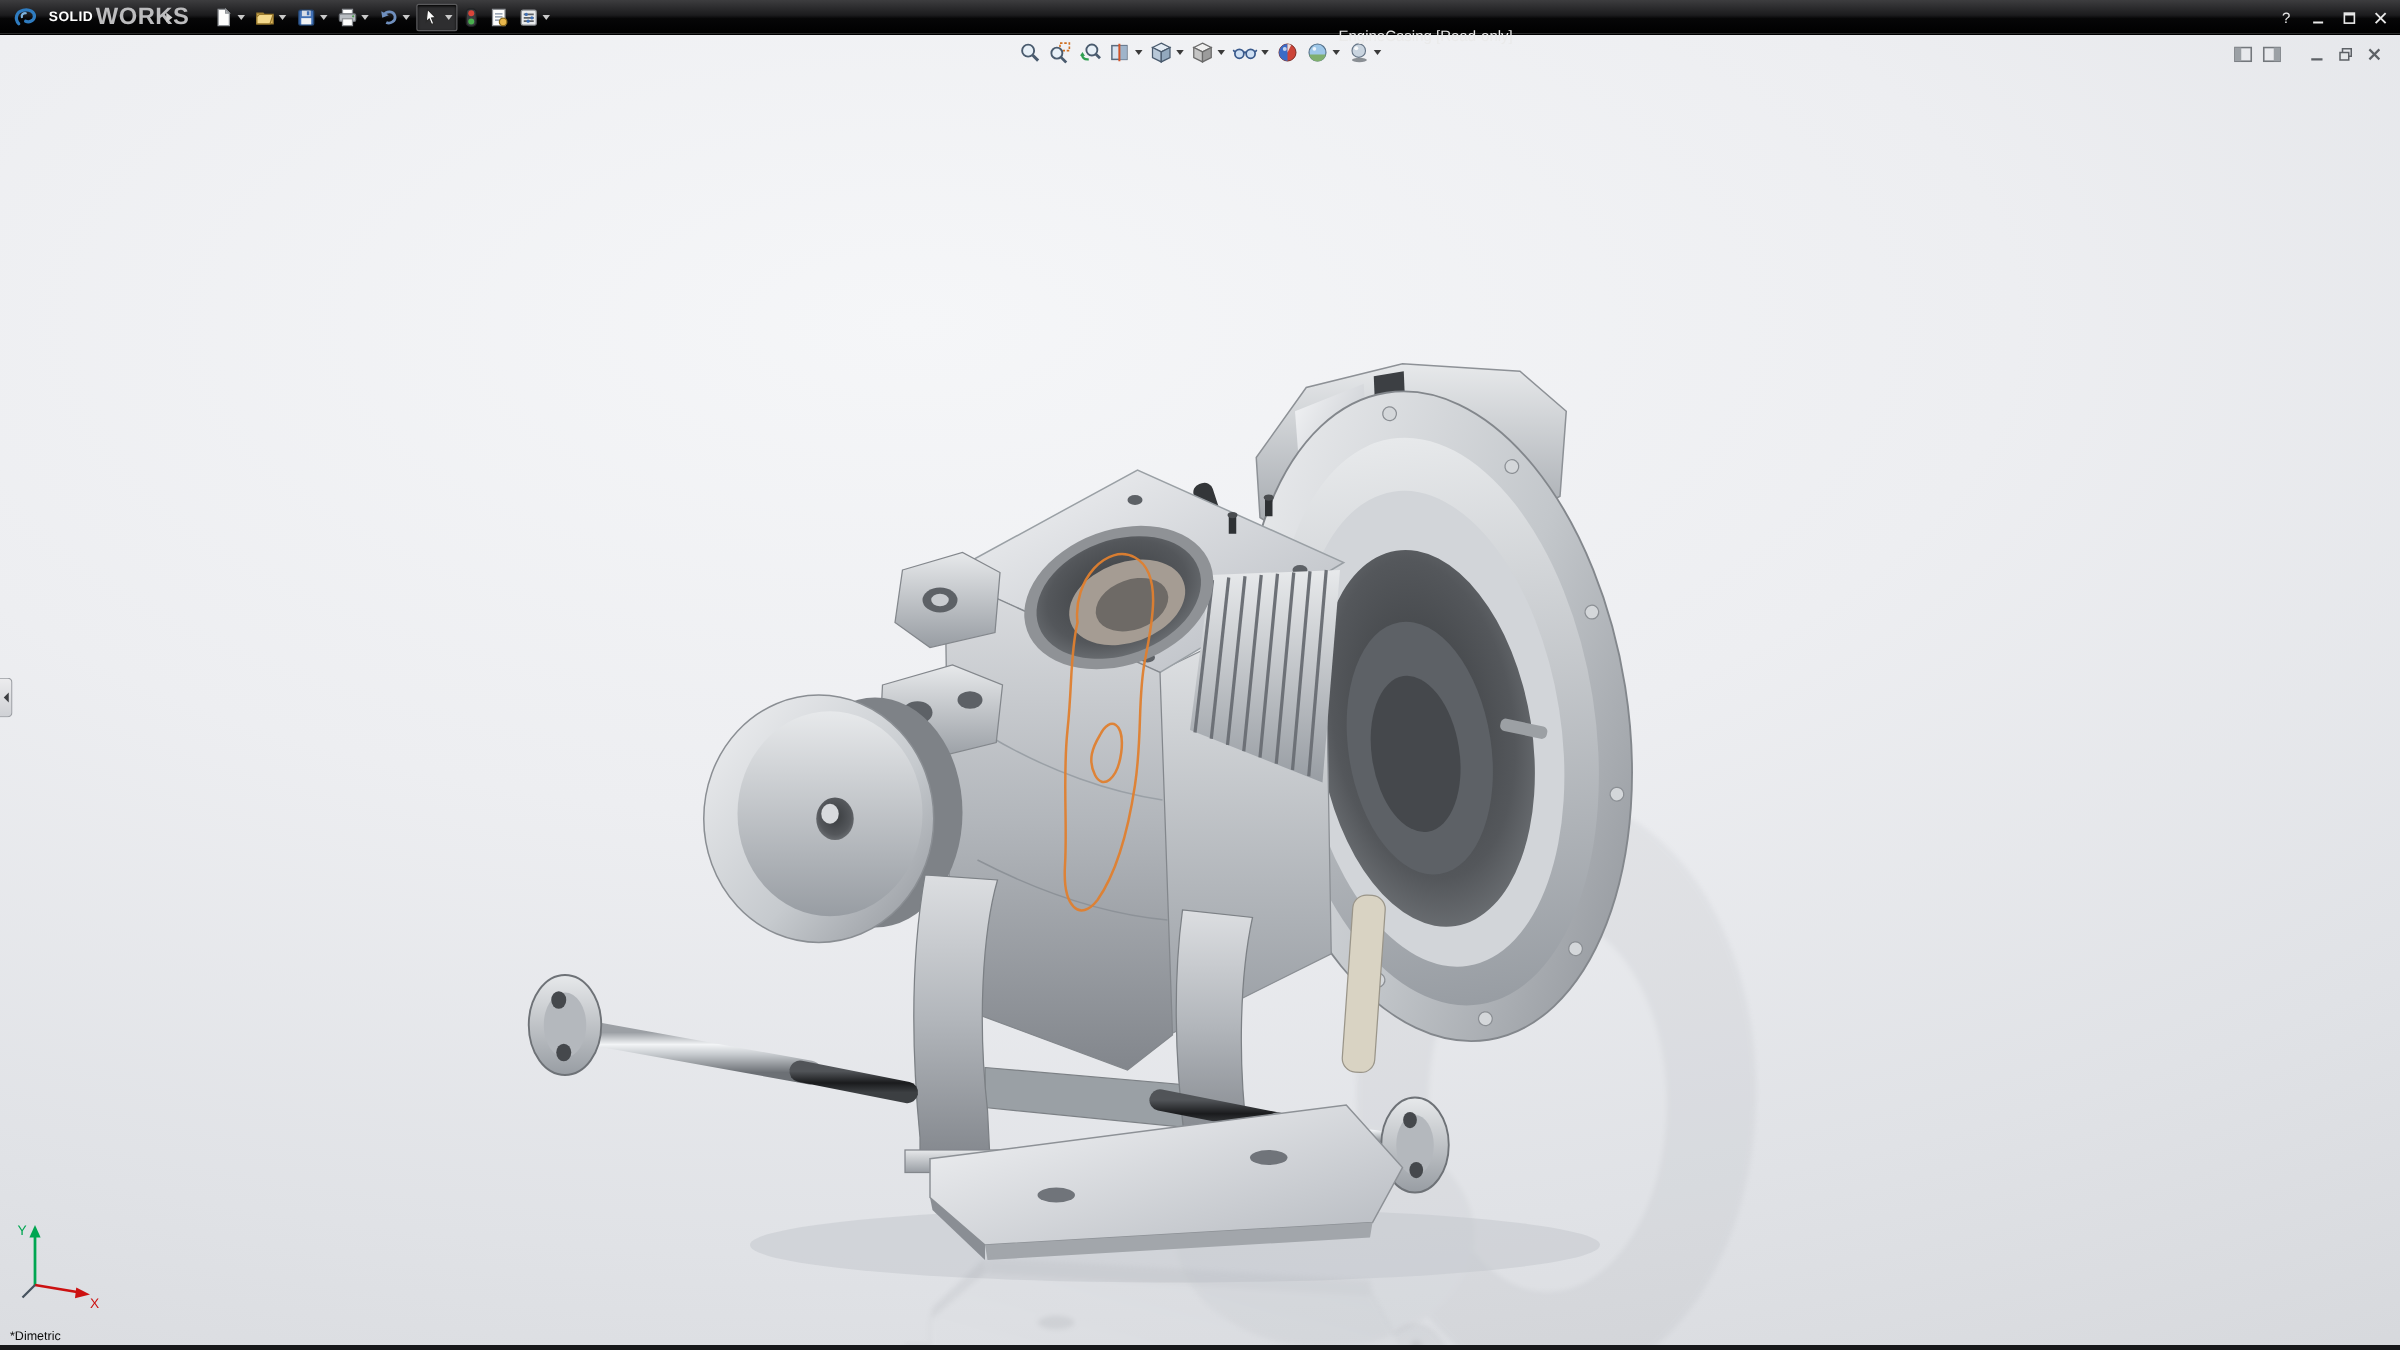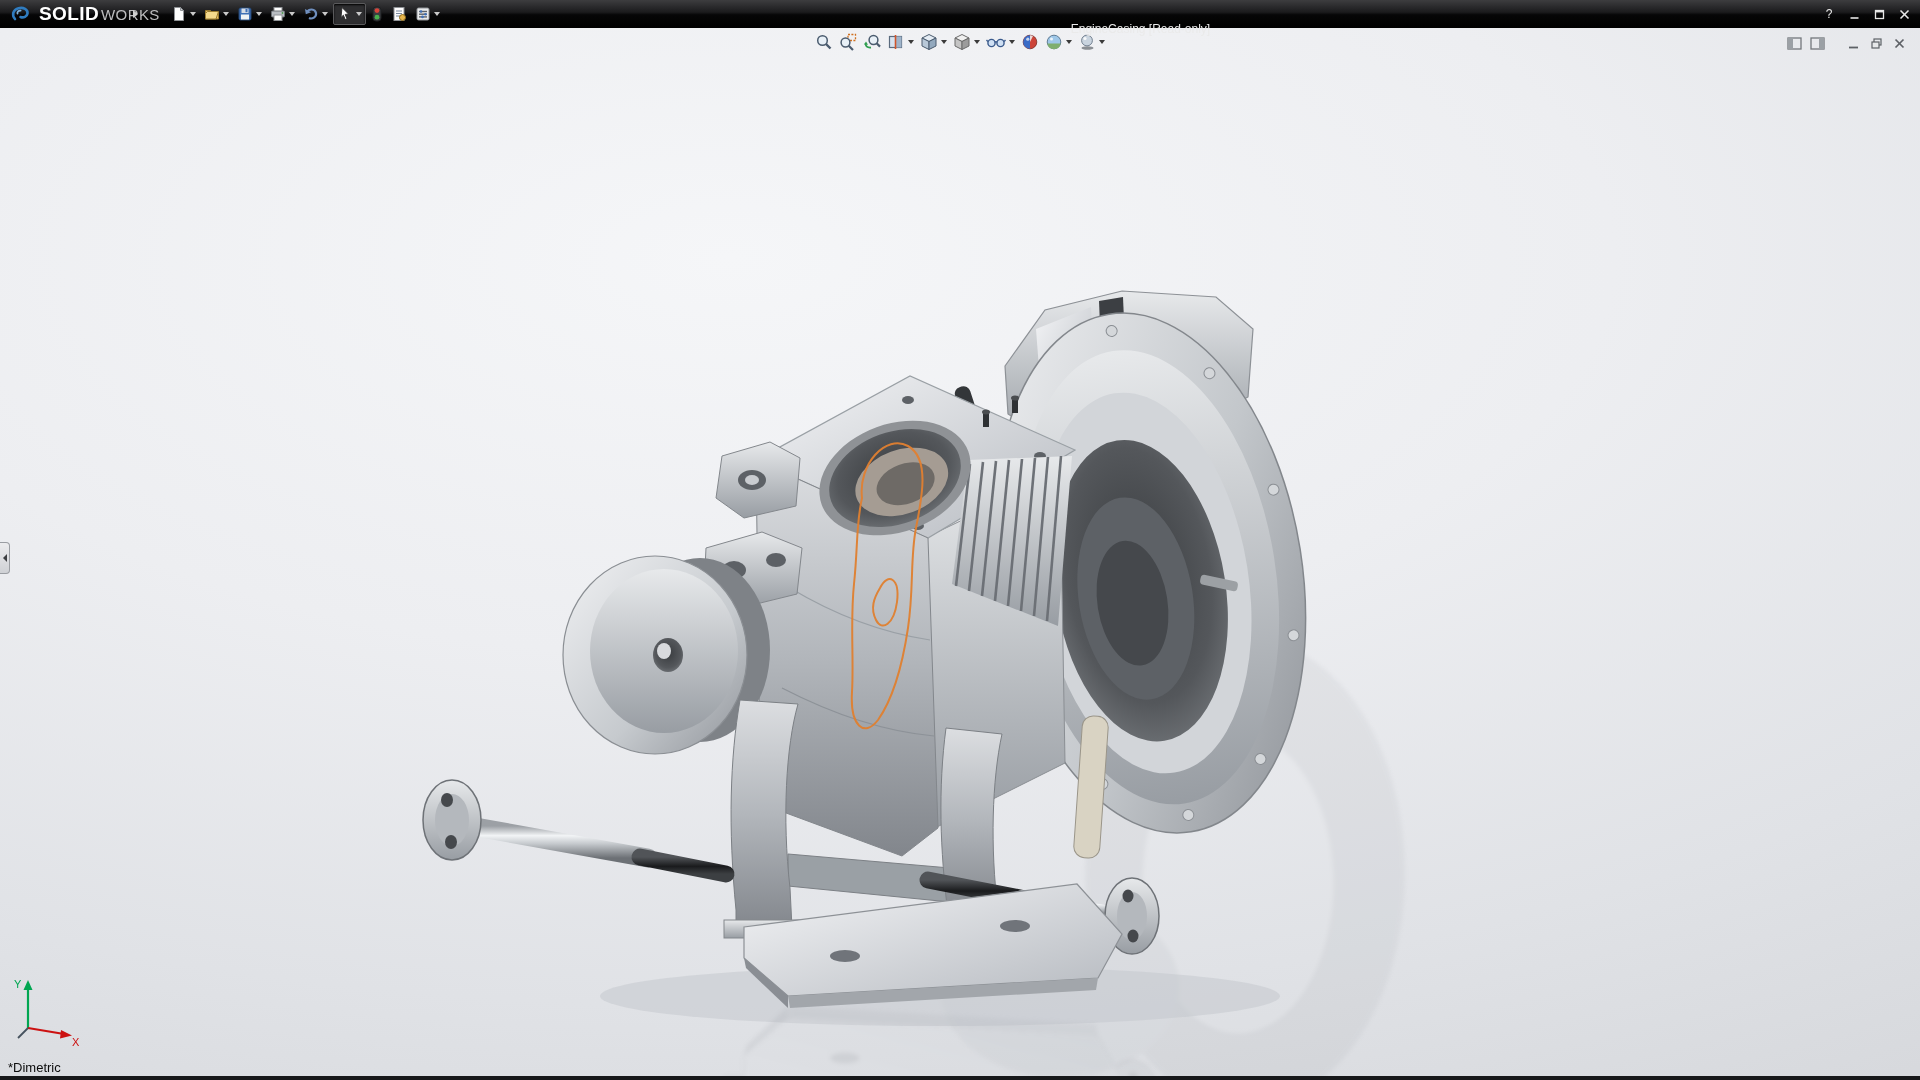--- a/index.html
+++ b/index.html
@@ -5,22 +5,22 @@
   * { margin:0; padding:0; box-sizing:border-box; }
   html,body { width:1920px; height:1080px; overflow:hidden; background:#000;
               font-family:"Liberation Sans", sans-serif; }
   .screen { position:relative; width:1920px; height:1080px; background:#dfe1e6; }
 
   
   .titlebar { position:absolute; top:0; left:0; right:0; height:28px;
     background:linear-gradient(#3d3d3f 0%, #1b1b1d 45%, #060607 55%, #000 100%);
     border-bottom:1px solid #000; z-index:40; }
   .logo { position:absolute; left:10px; top:0; height:28px; display:flex; align-items:center; gap:5px; }
-  .logo-bold  { color:#fff; font-weight:bold; font-size:19px; letter-spacing:.4px; }
-  .logo-light { color:#bcbcbe; font-weight:normal; font-size:15px; letter-spacing:.4px; margin-left:-3px; }
+  .logo-bold  { color:#fff; font-weight:bold; font-size:11px; letter-spacing:.4px; }
+  .logo-light { color:#bcbcbe; font-weight:bold; font-size:19px; letter-spacing:.4px; margin-left:-3px; }
   .menu-arrow { position:absolute; left:133px; top:10px; width:0; height:0;
     border-left:5px solid #cfcfcf; border-top:4px solid transparent; border-bottom:4px solid transparent; }
 
   .main-toolbar { position:absolute; left:168px; top:2px; height:24px; display:flex; align-items:center; gap:2px; }
   .tbtn { display:flex; align-items:center; gap:3px; height:22px; padding:2px 3px; border-radius:2px; }
   .tbtn.active { background:#2e2e30; border:1px solid #5a5a5c; box-shadow:inset 0 1px 2px #000; }
   .dd-dark { width:0; height:0; border-top:4px solid #c9c9c9;
     border-left:3px solid transparent; border-right:3px solid transparent; }
 
   .win-title { position:absolute; left:59.4%; transform:translateX(-50%); top:7px;
@@ -49,21 +49,21 @@
 
   
   .taskpane-tab { position:absolute; left:0; top:514px; width:10px; height:32px;
     background:linear-gradient(#ececee,#cfd1d5); border:1px solid #9a9da2; border-left:none;
     border-radius:0 4px 4px 0; display:flex; align-items:center; justify-content:center; z-index:20; }
   .taskpane-tab .arr { width:0; height:0; border-right:4px solid #3c3e41;
     border-top:4px solid transparent; border-bottom:4px solid transparent; }
 
   
   .triad { position:absolute; left:12px; bottom:28px; width:72px; height:72px; z-index:15; }
-  .orientation-label { position:absolute; left:8px; bottom:1px; font-size:13px; color:#0c0c0c; z-index:15; }
+  .orientation-label { position:absolute; left:8px; bottom:1px; font-size:10px; color:#0c0c0c; z-index:15; }
 
   .bottom-edge { position:absolute; left:0; right:0; bottom:0; height:4px; background:#17181a; z-index:50; }
 </style>
 </head>
 <body>
 
 <div class="screen">
 
   <div class="titlebar">
 

